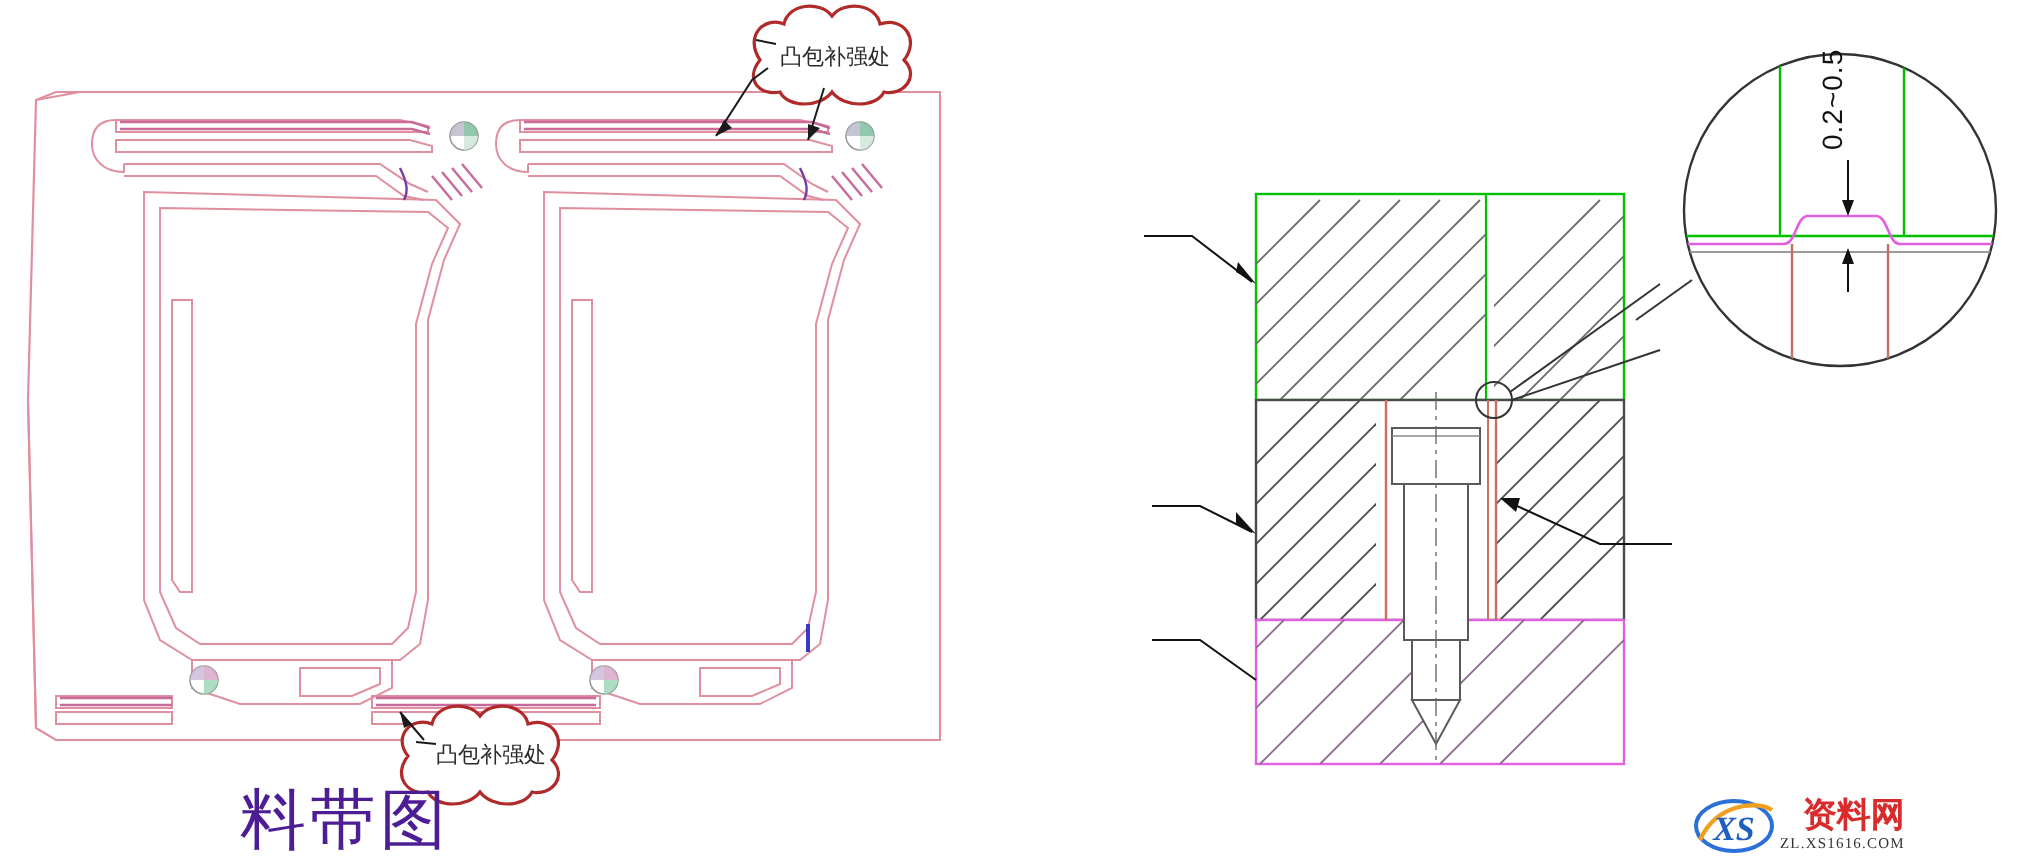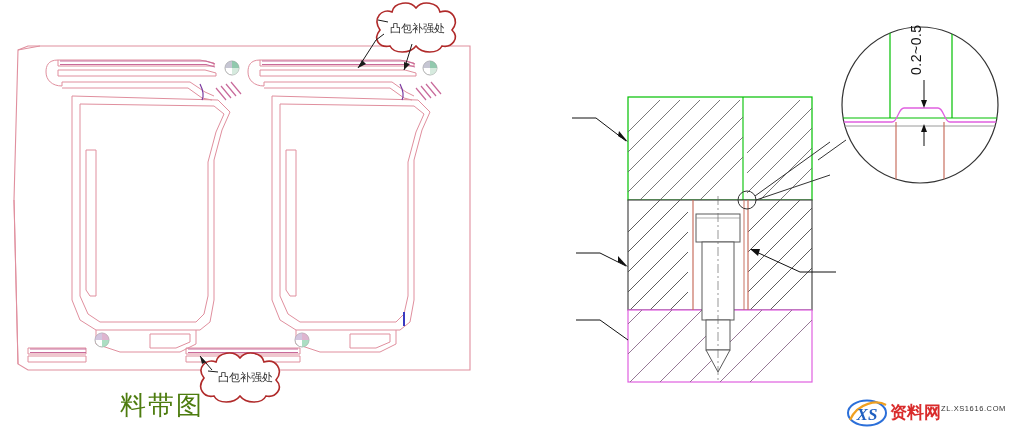--- a/index.html
+++ b/index.html
@@ -30,22 +30,22 @@
   }
   #struct-panel {
     left: 500px; top: 0;
     width: 520px; height: 432px;
   }
   svg { display: block; }
 
   .caption {
     position: absolute;
     font-family: Liberation Mono, monospace;
-    font-size: 26px;
-    color: #4d7c0f;
+    font-size: 33px;
+    color: #4c1d95;
     letter-spacing: 2px;
     white-space: nowrap;
   }
   #caption-strip {
     left: 120px;
     top: 388px;
   }
 
   .cloud-text {
     position: absolute;
@@ -84,35 +84,36 @@
     align-items: center;
   }
   #wm-badge {
     position: relative;
     width: 42px;
     height: 30px;
     flex: 0 0 auto;
   }
   #wm-right {
     display: flex;
-    flex-direction: row;
+    flex-direction: column;
     justify-content: center;
     margin-left: 2px;
+    text-align: right;
   }
   #wm-cn {
     font-family: "Liberation Sans", "DejaVu Sans", sans-serif;
     font-size: 17px;
     font-weight: bold;
     color: #d92b2b;
     line-height: 18px;
     letter-spacing: 0px;
     white-space: nowrap;
   }
   #wm-url {
-    font-family: Liberation Sans, sans-serif;
+    font-family: Liberation Serif, serif;
     font-size: 7.5px;
     color: #333333;
     line-height: 10px;
     letter-spacing: 0.6px;
     white-space: nowrap;
   }
 </style>
 </head>
 <body>
 

